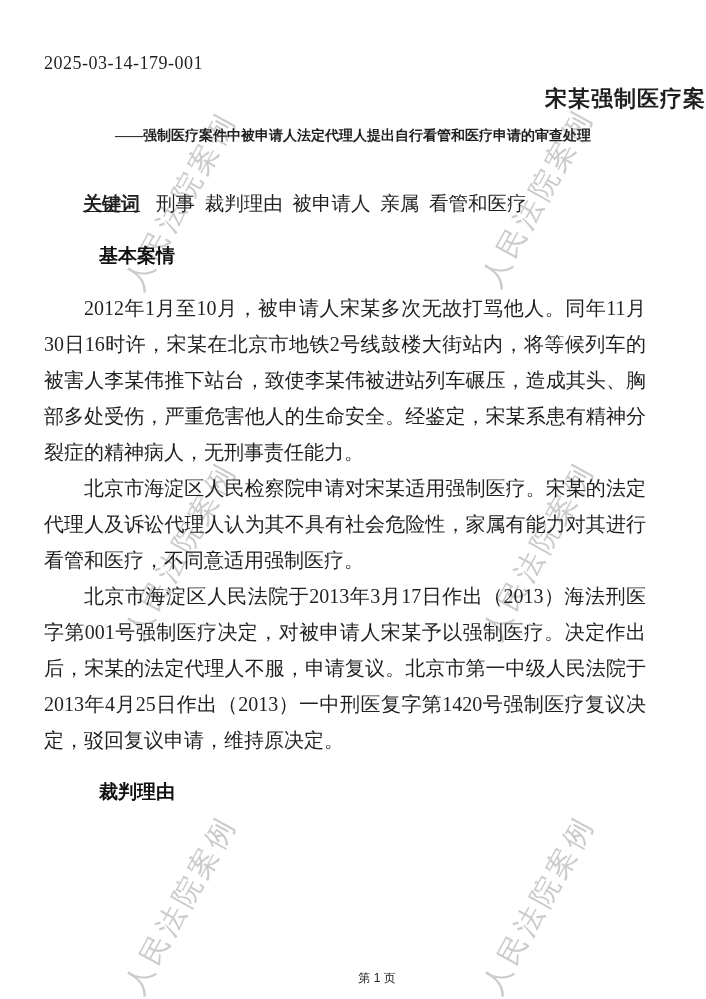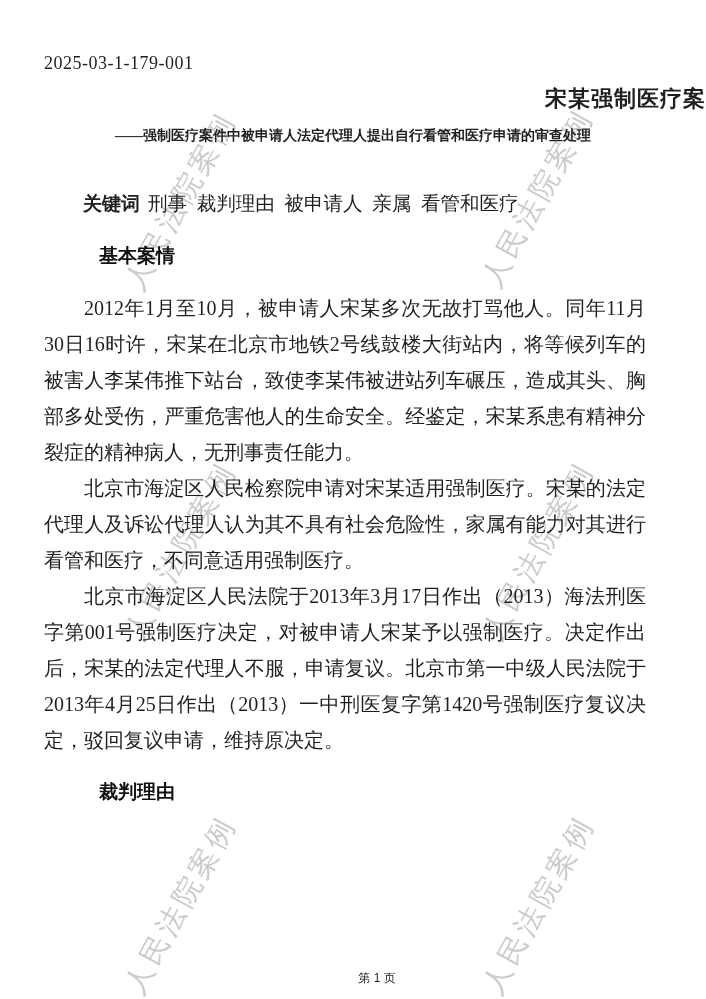--- a/index.html
+++ b/index.html
@@ -68,21 +68,22 @@
   .keywords {
     margin-top: 35px;
     padding: 0 40px 0 44px;
     text-indent: 39px;
     font-size: 19px;
     line-height: 36px;
   }
   .kw-label {
     font-family: "Liberation Sans", "DejaVu Sans", sans-serif;
     font-weight: bold;
-    margin-right: 8px;
+    margin-right: 16px;
+    text-decoration: underline;
   }
   .kw-terms {
     white-space: pre-wrap;
     font-size: 19.5px;
   }
   .section-heading {
     margin: 16px;
     padding: 0 40px 0 44px;
     text-indent: 39px;
     font-family: "Liberation Sans", "DejaVu Sans", sans-serif;
@@ -120,21 +121,21 @@
   <div class="watermark-layer">
     <div class="watermark wm-r1c1" style="color: rgb(203, 203, 203);">人民法院案例</div>
     <div class="watermark wm-r1c2" style="color: rgb(203, 203, 203);">人民法院案例</div>
     <div class="watermark wm-r2c1" style="color: rgb(203, 203, 203);">人民法院案例</div>
     <div class="watermark wm-r2c2" style="color: rgb(203, 203, 203);">人民法院案例</div>
     <div class="watermark wm-r3c1" style="color: rgb(203, 203, 203);">人民法院案例</div>
     <div class="watermark wm-r3c2" style="color: rgb(203, 203, 203);">人民法院案例</div>
   </div>
 
   <div class="content">
-    <div class="doc-number">2025-03-1-179-001</div>
+    <div class="doc-number">2025-03-14-179-001</div>
 
     <h1 class="title">宋某强制医疗案</h1>
 
     <div class="subtitle">——强制医疗案件中被申请人法定代理人提出自行看管和医疗申请的审查处理</div>
 
     <div class="keywords"><span class="kw-label">关键词</span><span class="kw-terms">刑事  裁判理由  被申请人  亲属  看管和医疗</span></div>
 
     <h2 class="section-heading">基本案情</h2>
     <p class="body-para">2012年1月至10月，被申请人宋某多次无故打骂他人。同年11月30日16时许，宋某在北京市地铁2号线鼓楼大街站内，将等候列车的被害人李某伟推下站台，致使李某伟被进站列车碾压，造成其头、胸部多处受伤，严重危害他人的生命安全。经鉴定，宋某系患有精神分裂症的精神病人，无刑事责任能力。</p>
     <p class="body-para">北京市海淀区人民检察院申请对宋某适用强制医疗。宋某的法定代理人及诉讼代理人认为其不具有社会危险性，家属有能力对其进行看管和医疗，不同意适用强制医疗。</p>

